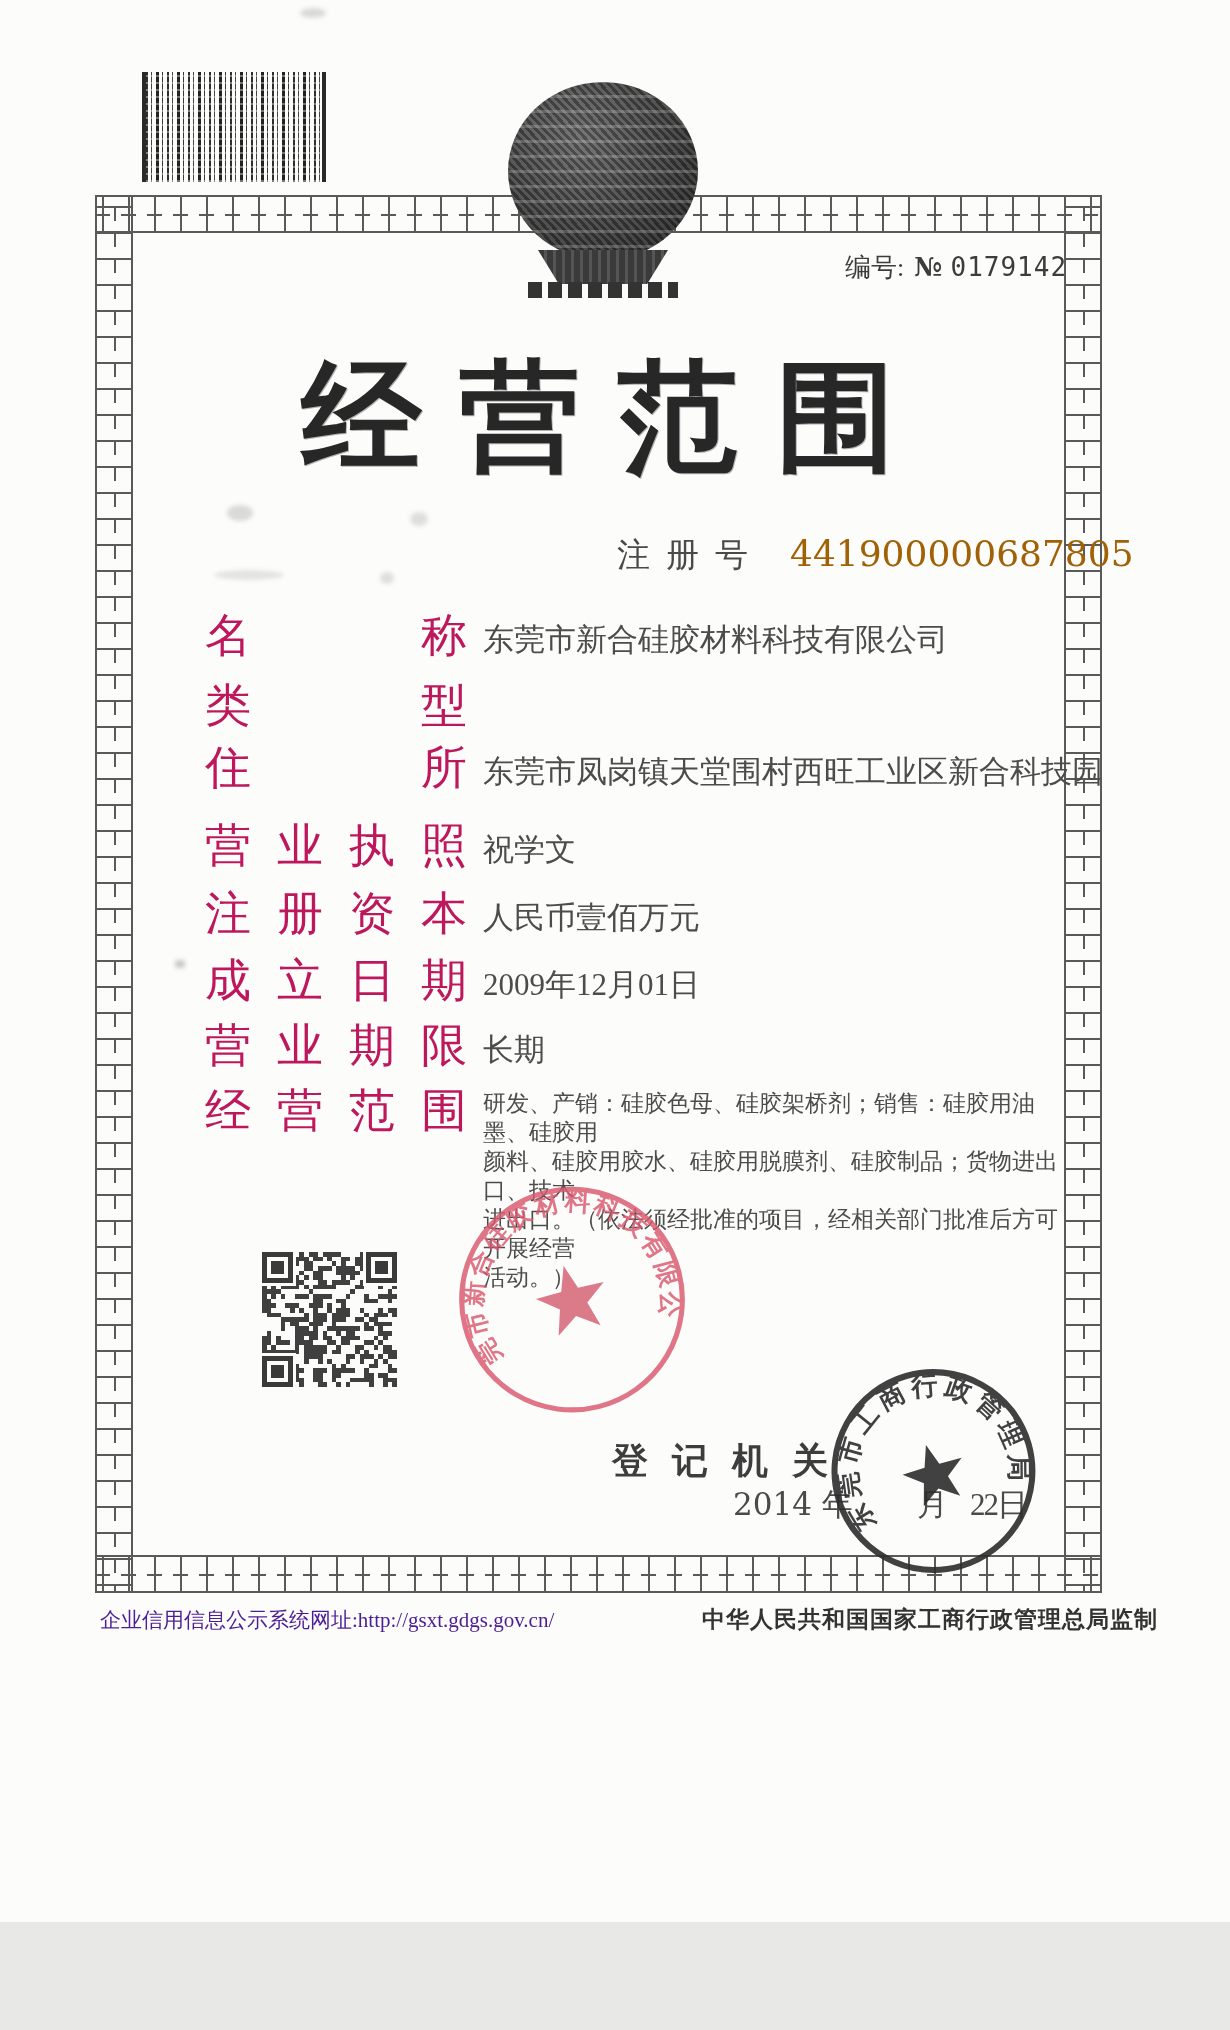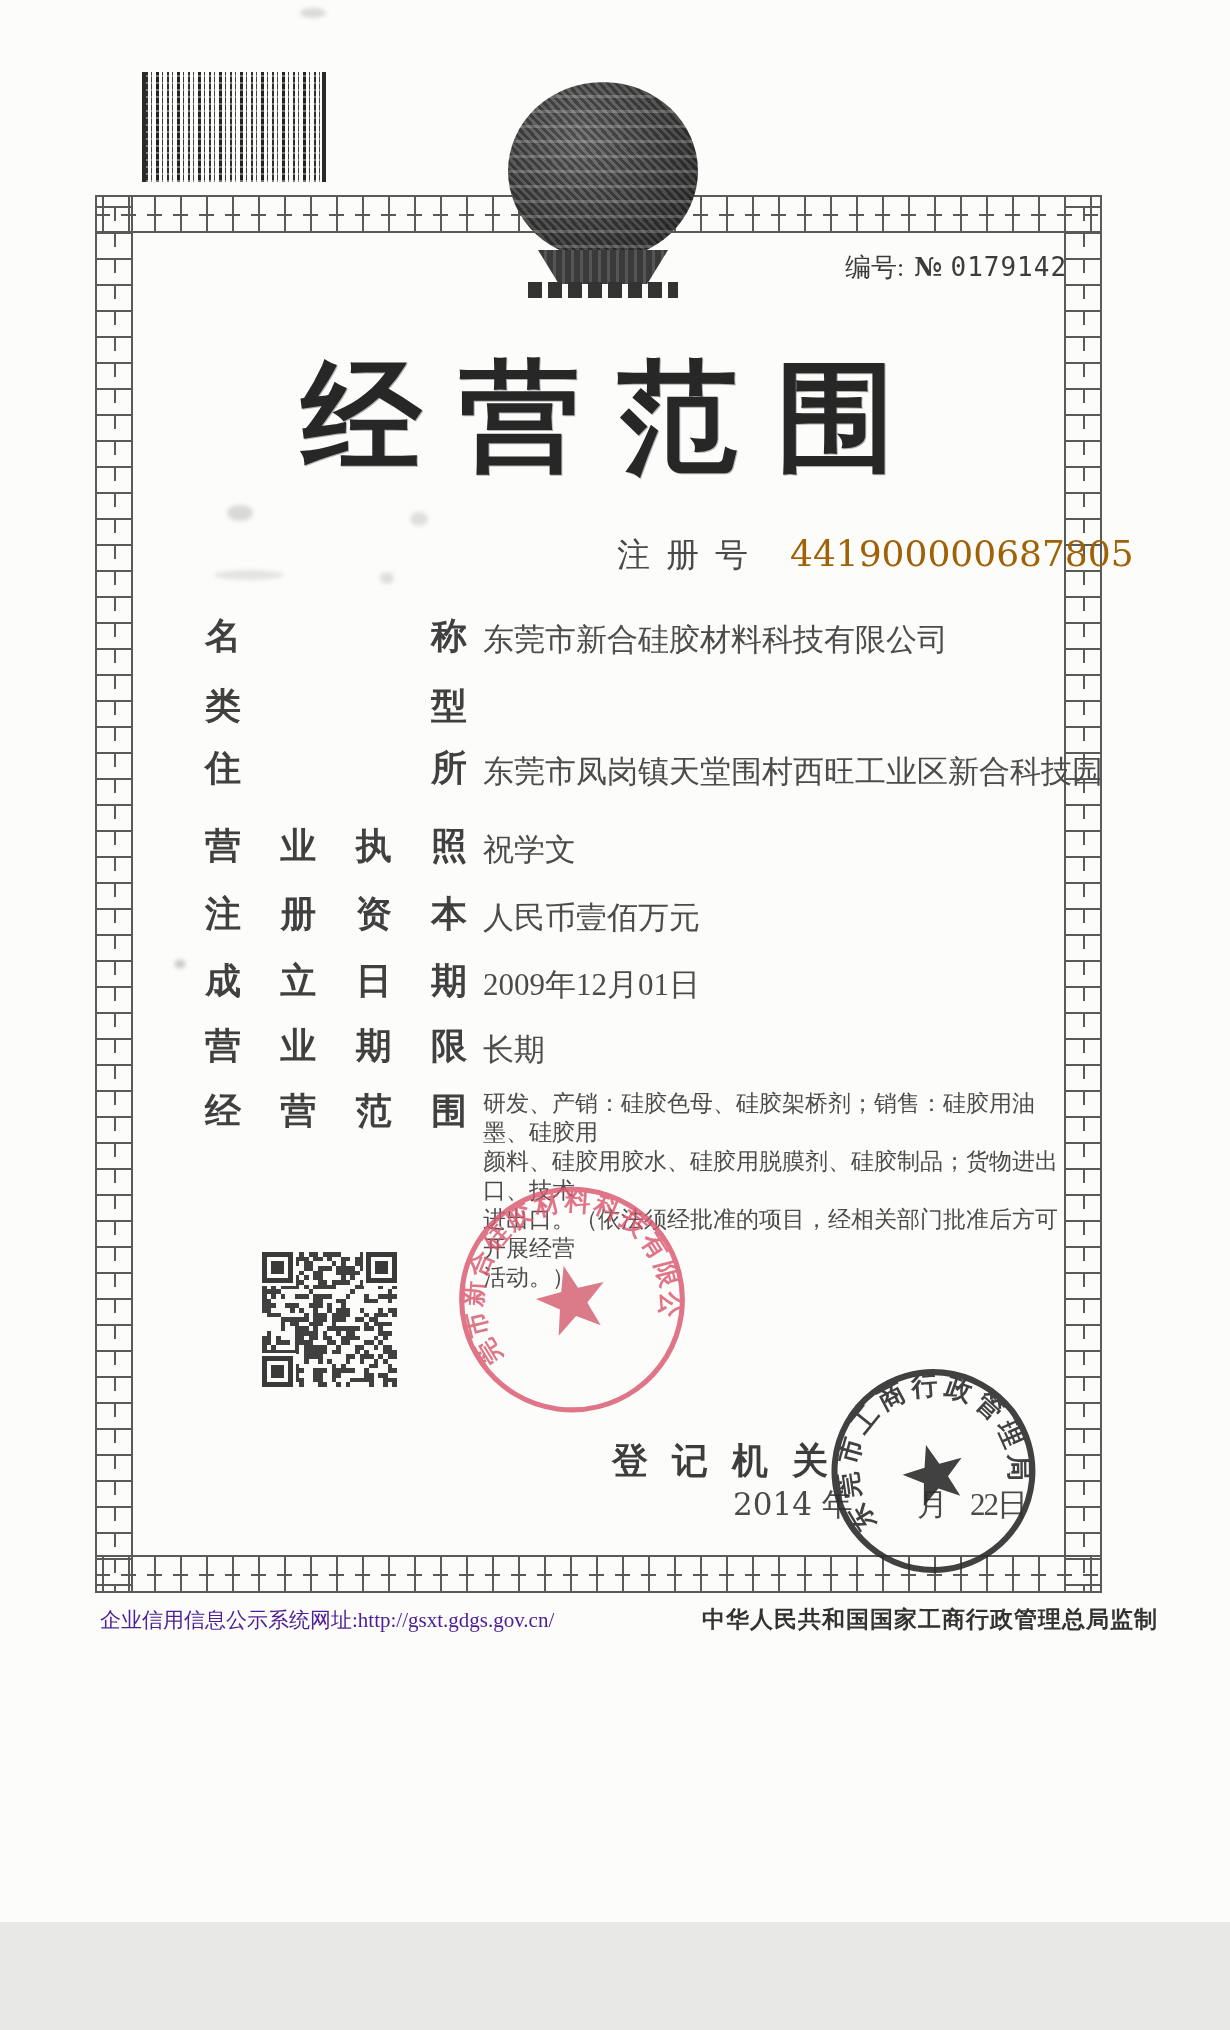--- a/index.html
+++ b/index.html
@@ -48,21 +48,21 @@
   .serial .digits{font-family:"DejaVu Sans Mono",monospace;font-weight:normal;margin-left:8px;letter-spacing:1px;}
   .title{position:absolute;left:95px;top:352px;width:1007px;text-align:center;z-index:2;
     font-family:"DejaVu Sans",sans-serif;font-weight:bold;font-size:120px;line-height:130px;
     letter-spacing:38px;padding-left:38px;box-sizing:border-box;color:#272727;text-shadow:1px 1px 0 rgba(40,40,40,.35);}
   .regno{position:absolute;left:617px;top:533px;z-index:2;font-size:33px;color:#4a4a4a;white-space:nowrap;}
   .regno .lab{letter-spacing:16px;margin-right:26px;text-align:center;}
   .regno .num{font-family:"DejaVu Serif",serif;font-size:36px;color:#a16207;}
 
   
   .row{position:absolute;left:205px;width:862px;height:62px;z-index:2;}
-  .row .lab{position:absolute;left:0;top:0;width:262px;font-size:36px;font-weight:700;color:#404040;
+  .row .lab{position:absolute;left:0;top:0;width:262px;font-size:46px;font-weight:400;color:#be185d;
     text-align:justify;text-align-last:justify;line-height:52px;}
   .row .val{position:absolute;left:278px;top:9px;width:600px;font-size:31px;color:#4c4c4c;white-space:nowrap;}
   .row .val.small{font-size:23px;line-height:29px;top:4px;white-space:normal;width:592px;}
 
   
   .qr{position:absolute;left:262px;top:1252px;width:135px;height:135px;z-index:2;}
   .qr-grid{display:grid;grid-template-columns:repeat(29,1fr);grid-auto-rows:1fr;width:135px;height:135px;}
   .qr-grid i{display:block;}
   .qr-grid i.on{background:#404040;}
   .finder{position:absolute;width:31px;height:31px;border:5px solid #3a3a3a;box-sizing:border-box;background:#fcfcfb;box-shadow:0 0 0 3px #fcfcfb;}

